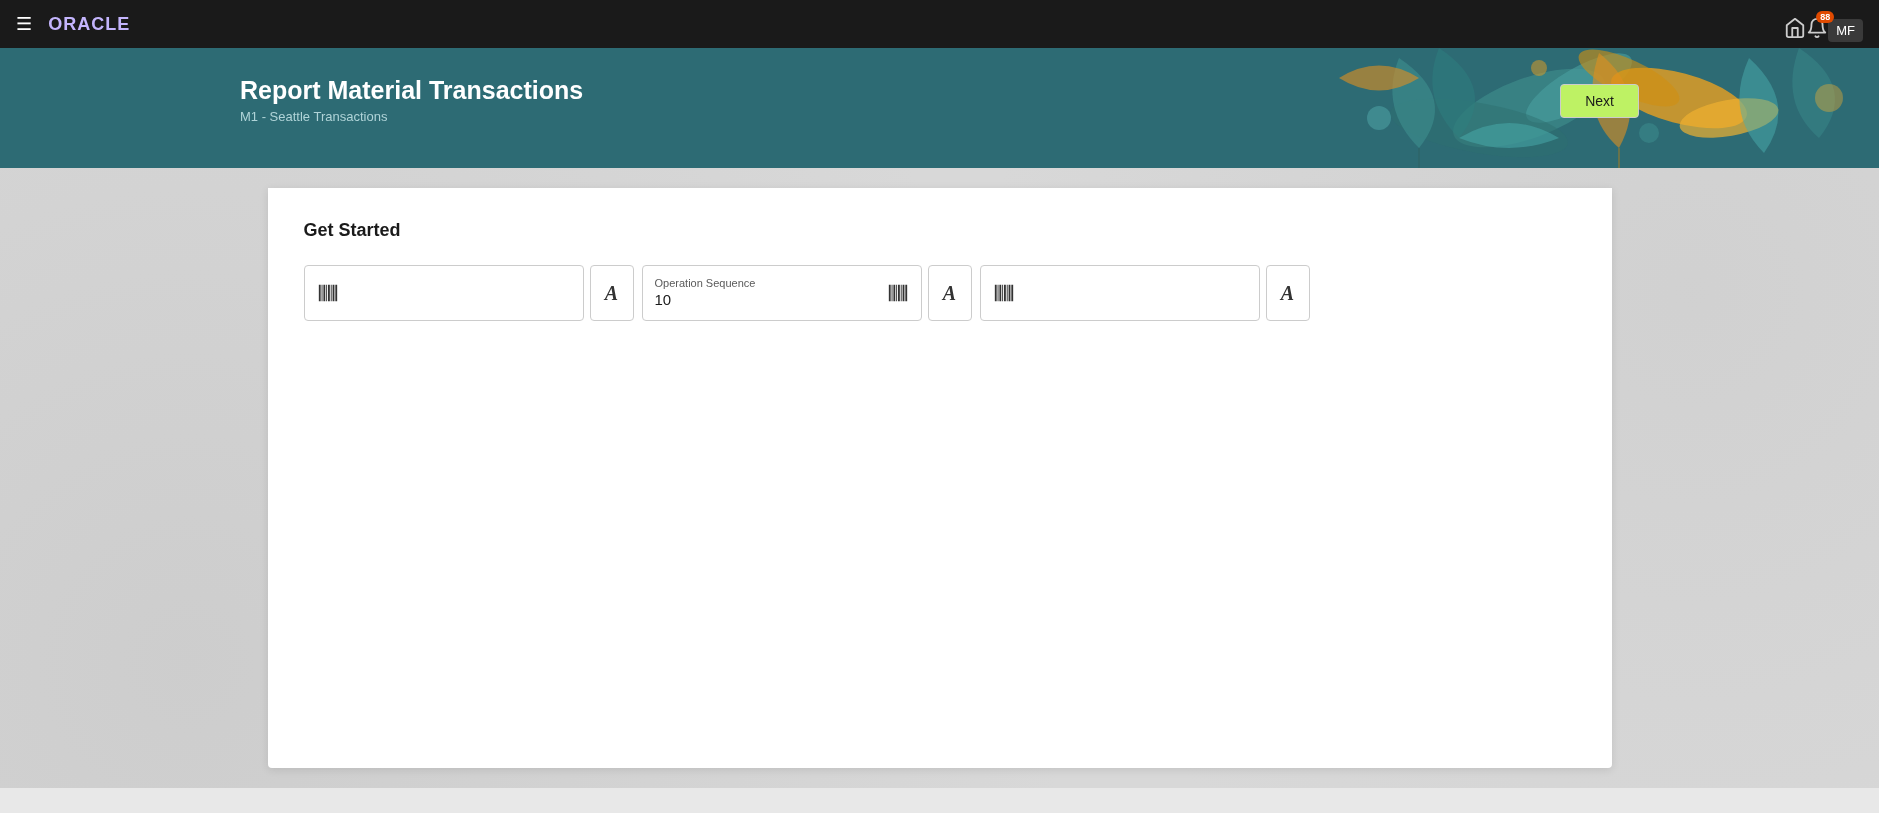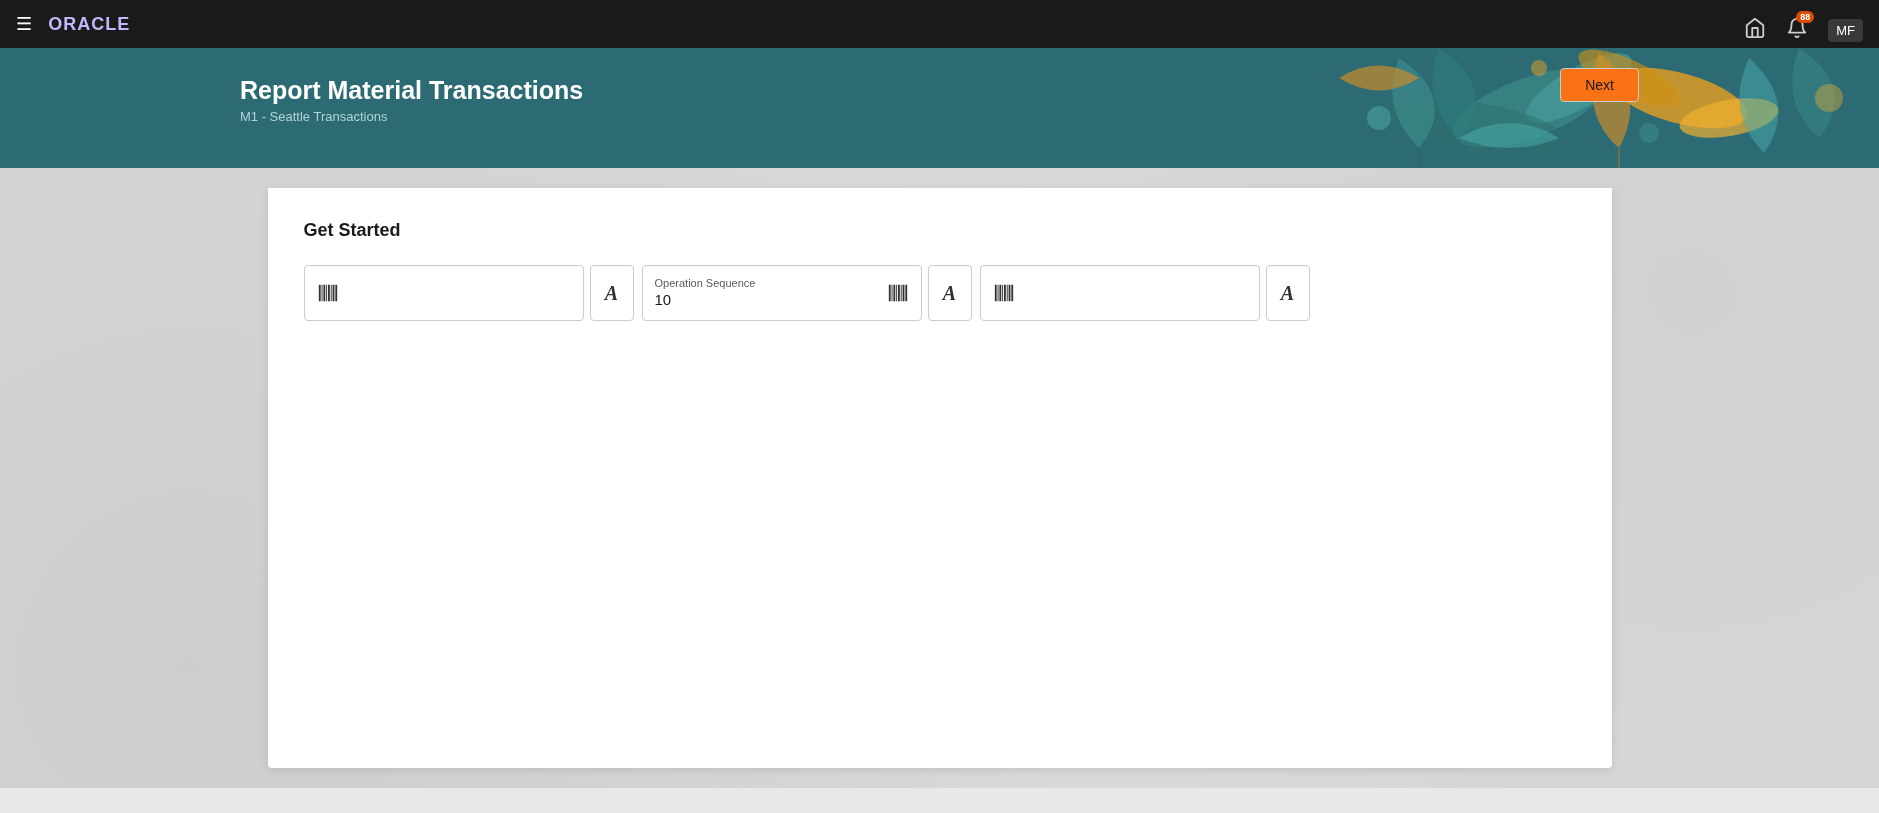--- a/index.html
+++ b/index.html
@@ -43,21 +43,20 @@
     .oracle-logo {
       color: #c4b5fd;
       font-weight: bold;
       font-size: 18px;
       letter-spacing: 1px;
     }
 
     .navbar-right {
       display: flex;
       align-items: center;
-      gap: 20px;
       margin-top: 13px;
     }
 
     .nav-icon {
       color: #cccccc;
       font-size: 20px;
       cursor: pointer;
       position: relative;
     }
 
@@ -124,29 +123,29 @@
     }
 
     
     .header-decoration svg {
       position: absolute;
       right: 0;
       top: 0;
     }
 
     .next-button {
-      background-color: #f97316;
+      background-color: #bef264;
       color: #1a1a1a;
       border: 1px solid #cccccc;
       border-radius: 4px;
       padding: 8px 24px;
       font-size: 14px;
       font-weight: 500;
       cursor: pointer;
-      margin-top: 0;
+      margin-top: 16px;
       position: relative;
       z-index: 2;
       white-space: nowrap;
     }
 
     .content-card {
       background-color: #ffffff;
       width: 1344px;
       min-height: 580px;
       padding: 32px 36px;

